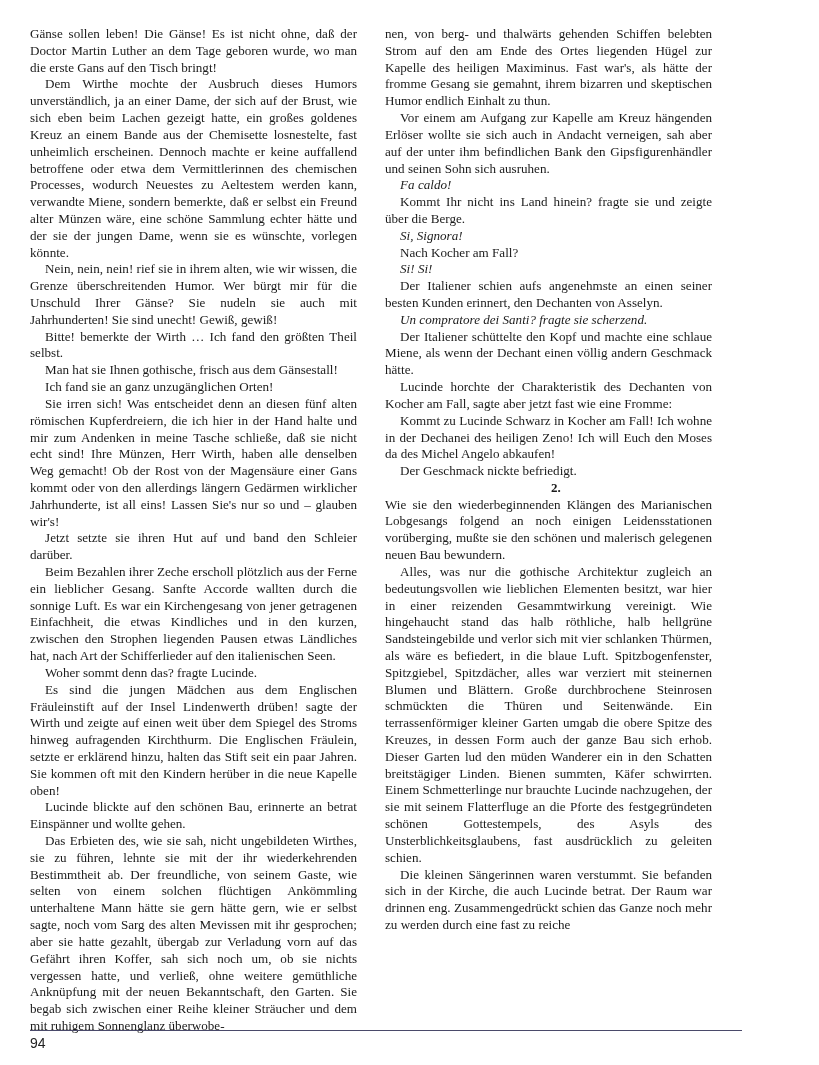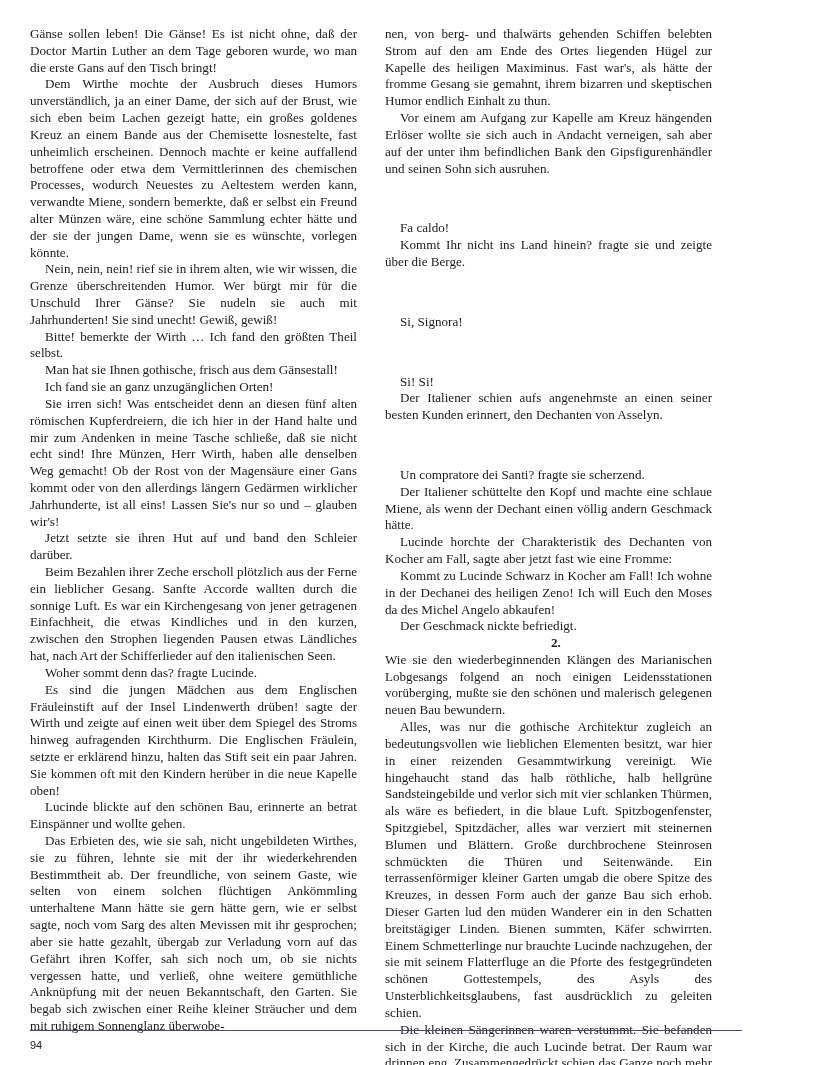--- a/index.html
+++ b/index.html
@@ -35,42 +35,42 @@
     hyphens: none;
   }
   .col p {
     margin: 0;
     text-indent: 1.15em;
   }
   .col p.noindent {
     text-indent: 0;
   }
   .col p.ital {
-    margin-top: 43px;
+    font-style: italic;
   }
   .section-num {
     text-align: center;
     text-indent: 0;
     margin: 14px 0 8px 0;
     font-weight: bold;
     font-size: 13px;
   }
   .rule {
     position: absolute;
     left: 30px;
     bottom: 34px;
     width: 759px;
     height: 1px;
     background: #4a4a6a;
   }
   .folio {
     position: absolute;
     left: 30px;
     bottom: 14px;
-    font-size: 11px;
+    font-size: 14px;
     font-family: "Liberation Sans", sans-serif;
     color: #222;
   }
 </style>
 </head>
 <body>
 
 <div class="page">
   <div class="columns">
 
@@ -89,20 +89,21 @@
       <p>Lucinde blickte auf den schönen Bau, erinnerte an betrat Einspänner und wollte gehen.</p>
       <p>Das Erbieten des, wie sie sah, nicht ungebildeten Wirthes, sie zu führen, lehnte sie mit der ihr wiederkehrenden Bestimmtheit ab. Der freundliche, von seinem Gaste, wie selten von einem solchen flüchtigen Ankömmling unterhaltene Mann hätte sie gern hätte gern, wie er selbst sagte, noch vom Sarg des alten Mevissen mit ihr gesprochen; aber sie hatte gezahlt, übergab zur Verladung vorn auf das Gefährt ihren Koffer, sah sich noch um, ob sie nichts vergessen hatte, und verließ, ohne weitere gemüthliche Anknüpfung mit der neuen Bekanntschaft, den Garten. Sie begab sich zwischen einer Reihe kleiner Sträucher und dem mit ruhigem Sonnenglanz überwobe-</p>
     </div>
 
     <div class="col">
       <p class="noindent">nen, von berg- und thalwärts gehenden Schiffen belebten Strom auf den am Ende des Ortes liegenden Hügel zur Kapelle des heiligen Maximinus. Fast war's, als hätte der fromme Gesang sie gemahnt, ihrem bizarren und skeptischen Humor endlich Einhalt zu thun.</p>
       <p>Vor einem am Aufgang zur Kapelle am Kreuz hängenden Erlöser wollte sie sich auch in Andacht verneigen, sah aber auf der unter ihm befindlichen Bank den Gipsfigurenhändler und seinen Sohn sich ausruhen.</p>
       <p class="ital">Fa caldo!</p>
       <p>Kommt Ihr nicht ins Land hinein? fragte sie und zeigte über die Berge.</p>
       <p class="ital">Si, Signora!</p>
+      <p>Nach Kocher am Fall?</p>
       <p class="ital">Si! Si!</p>
       <p>Der Italiener schien aufs angenehmste an einen seiner besten Kunden erinnert, den Dechanten von Asselyn.</p>
       <p class="ital">Un compratore dei Santi? fragte sie scherzend.</p>
       <p>Der Italiener schüttelte den Kopf und machte eine schlaue Miene, als wenn der Dechant einen völlig andern Geschmack hätte.</p>
       <p>Lucinde horchte der Charakteristik des Dechanten von Kocher am Fall, sagte aber jetzt fast wie eine Fromme:</p>
       <p>Kommt zu Lucinde Schwarz in Kocher am Fall! Ich wohne in der Dechanei des heiligen Zeno! Ich will Euch den Moses da des Michel Angelo abkaufen!</p>
       <p>Der Geschmack nickte befriedigt.</p>
 
       <p class="section-num">2.</p>
 

